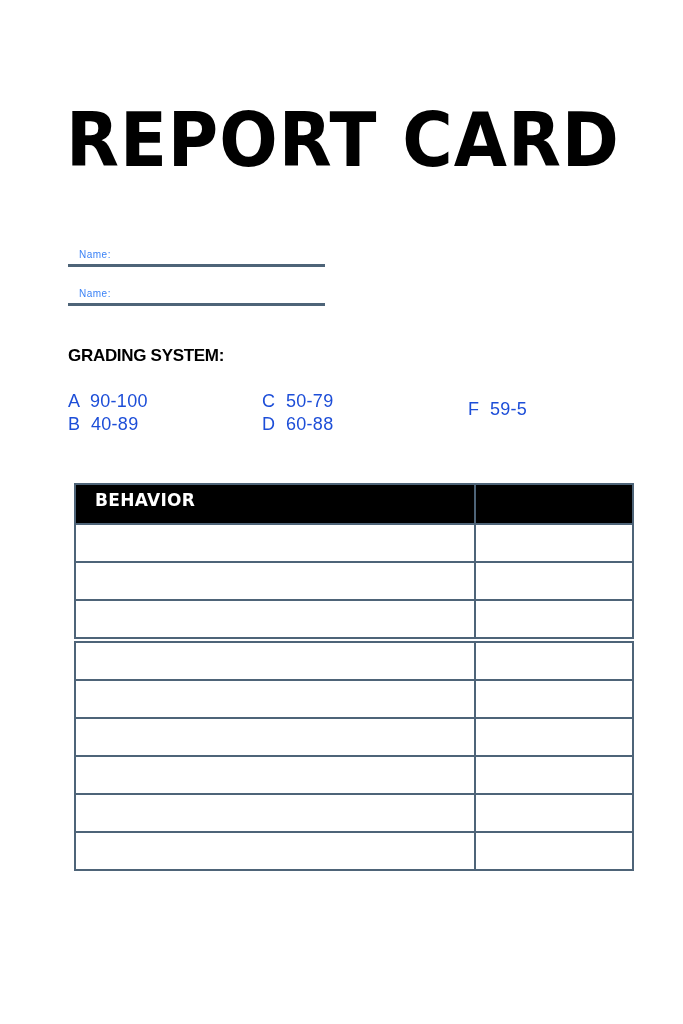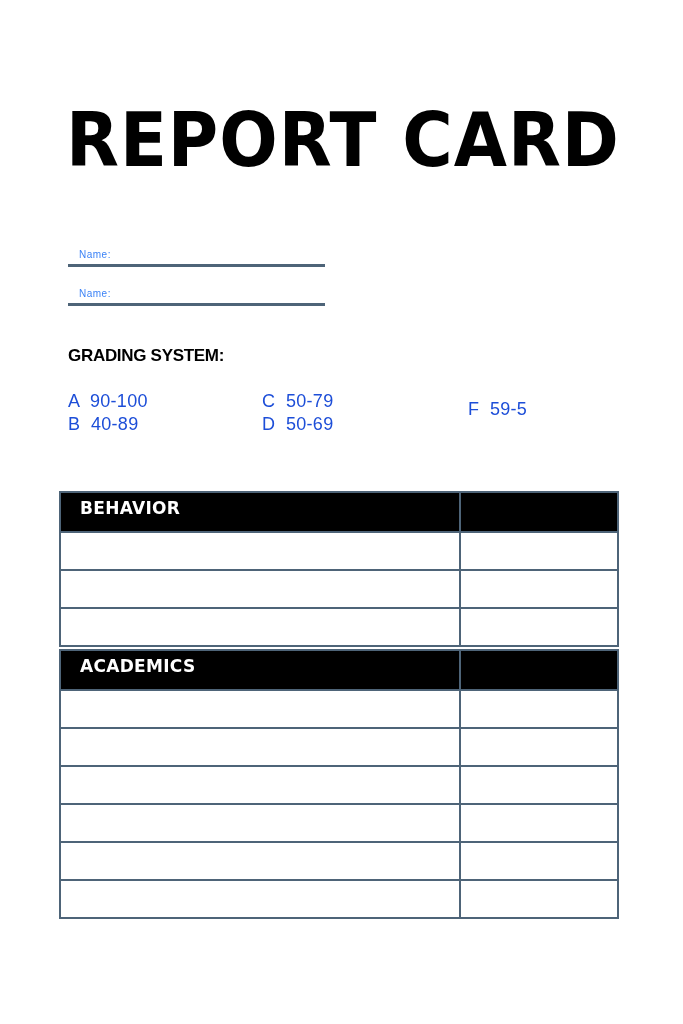--- a/index.html
+++ b/index.html
@@ -14,21 +14,21 @@
     color: #000; white-space: nowrap; transform: scaleX(0.93); transform-origin: left center;
   }
   .field { position: absolute; left: 68px; width: 257px; height: 26px; border-bottom: 3px solid #4e6478; }
   .field-label { position: absolute; left: 11px; bottom: 4px; font-size: 10px; color: #3b82f6; letter-spacing: 0.5px; }
   .grading-title {
     position: absolute; left: 68px; top: 346px; font-family: Liberation Sans, sans-serif;
     font-weight: bold; font-size: 17px; color: #000; letter-spacing: -0.3px;
   }
   .grade { position: absolute; font-size: 18px; color: #1d4ed8; letter-spacing: 0.3px; white-space: pre; }
   .table {
-    position: absolute; left: 59px; width: 560px; border-collapse: collapse; margin-top: 8px;
+    position: absolute; left: 74px; width: 560px; border-collapse: collapse;
   }
   .table td { border: 2px solid #4e6478; padding: 0; }
   .table td.c1 { width: 398px; }
   .table tr.head td { background: #000; height: 38px; vertical-align: middle; }
   .table tr.row td { height: 36px; background: #fff; }
   .head-label { color: #fff; font-weight: bold; font-size: 17px; padding-left: 19px; font-family: "DejaVu Sans", sans-serif; letter-spacing: 0.3px; display:block; margin-top:-8px;}
 </style>
 </head>
 <body>
 
@@ -39,21 +39,21 @@
 </div>
 <div class="field" style="top:277px">
   <span class="field-label">Name:</span>
 </div>
 
 <div class="grading-title">GRADING SYSTEM:</div>
 
 <div class="grade" style="left:68px; top:391px"><span>A</span>  <span>90-100</span></div>
 <div class="grade" style="left:68px; top:414px"><span>B</span>  <span>40-89</span></div>
 <div class="grade" style="left:262px; top:391px"><span>C</span>  <span>50-79</span></div>
-<div class="grade" style="left:262px; top:414px"><span>D</span>  <span>50-69</span></div>
+<div class="grade" style="left:262px; top:414px"><span>D</span>  <span>60-88</span></div>
 <div class="grade" style="left:468px; top:399px"><span>F</span>  <span>59-5</span></div>
 
 <table class="table" style="top:483px">
   <tbody>
       <tr class="head">
     <td class="c1">
           <span class="head-label">BEHAVIOR</span>
         </td>
     <td></td>
   </tr>
@@ -67,26 +67,20 @@
       </tr>
   <tr class="row">
         <td class="c1"></td>
         <td></td>
       </tr>
 </tbody>
   </table>
 
 <table class="table" style="top:641px">
   <tbody>
-      <tr class="head">
-    <td class="c1">
-          <span class="head-label">ACADEMICS</span>
-        </td>
-    <td></td>
-  </tr>
   <tr class="row">
         <td class="c1"></td>
         <td></td>
       </tr>
   <tr class="row">
         <td class="c1"></td>
         <td></td>
       </tr>
   <tr class="row">
         <td class="c1"></td>

